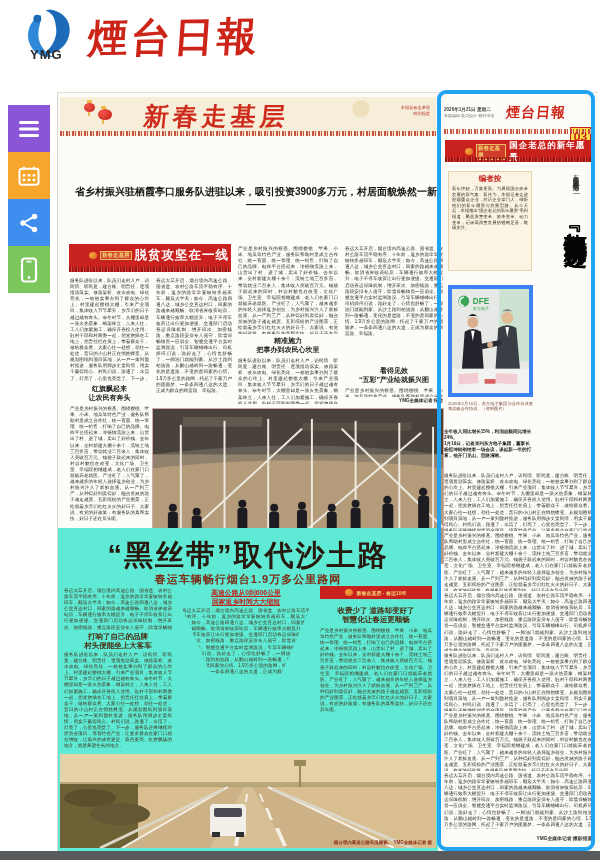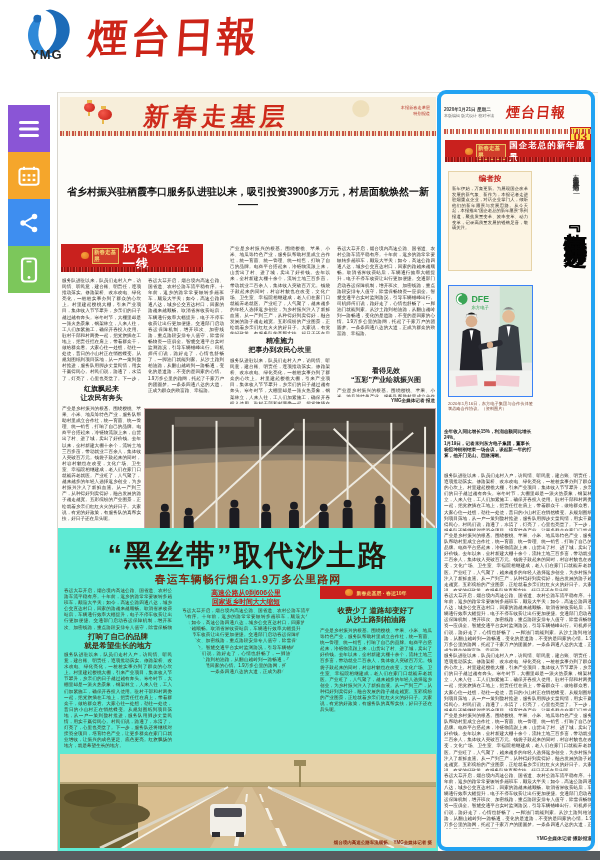--- a/index.html
+++ b/index.html
@@ -36,21 +36,21 @@
             font-family:"Liberation Serif",serif;transform:skewX(-6deg);letter-spacing:4px;}
   #tb-note{right:6px;top:8px;width:34px;font-size:4.2px;line-height:5.5px;color:#B5352A;
            text-align:right;white-space:pre-line;filter:blur(.3px);}
 
   
   #kicker{left:4px;top:47px;width:372px;text-align:center;font-weight:700;font-size:10px;color:#141414;}
   #headline1{left:4px;top:59px;width:372px;text-align:center;font-weight:900;font-size:37px;
              color:#0d0d0d;letter-spacing:3px;}
   .redband{background:#C9211E;color:#fff;overflow:hidden;}
   .redband .ticks{position:absolute;bottom:0;left:0;right:0;background:repeating-linear-gradient(90deg,#8E120F 0 2px,#D8534E 2px 3px,#8E120F 3px 4px,rgba(0,0,0,0) 4px 6px);}
-  #rb1{left:3px;top:106px;width:142px;height:28px;}
+  #rb1{left:3px;top:106px;width:162px;height:28px;}
   .rb-in{display:flex;align-items:center;height:23px;padding-left:20px;gap:3px;}
   .rb-tag{color:#F4D173;font-size:5.5px;font-weight:700;background:rgba(255,220,120,.15);
           border:0.5px solid #E8BE5E;padding:0 1px;line-height:7px;}
   .rb-title{font-weight:900;letter-spacing:1px;}
   #rb1 .rb-title{font-size:12.5px;}
   .rb-lant{width:8px;height:7px;background:radial-gradient(circle at 35% 35%,#F7A43C,#E06A1F);border-radius:50%;flex:0 0 auto;}
 
   .fill{font-size:4.6px;line-height:6.1px;color:#2e2b28;text-align:justify;overflow:hidden;filter:blur(.3px);}
   .sh{font-weight:700;text-align:center;color:#1c1c1c;font-size:7px;line-height:9px;}
   .sh .ln{display:block;}
@@ -98,21 +98,21 @@
          display:flex;align-items:center;justify-content:center;background:#fde047;margin-top:48px;}
   #ticks2{left:386px;top:36px;width:148px;}
   #rb2{left:387px;top:47px;width:146px;height:22px;}
   #rb2 .rb-title{font-size:8.5px;}
   #edbox{left:390px;top:78px;width:84px;height:100px;background:#FCF4E3;border:1px solid #E6D3A8;box-sizing:border-box;}
   #edtitle{margin-top:2px;text-align:center;color:#C2221C;font-weight:800;font-size:7.5px;}
   #edfill{margin:2px 3px 0 3px;font-size:4.3px;line-height:5.6px;height:84px;}
   #vhead{left:476px;top:76px;width:58px;height:312px;writing-mode:vertical-rl;text-orientation:upright;}
   #vsub{font-size:6.5px;color:#2c2c2c;letter-spacing:1px;margin-left:4px;}
   #vmain{font-size:23px;font-weight:900;color:#050505;letter-spacing:1px;}
-  #photo3{left:390px;top:192px;width:85px;height:112px;border:1px solid #3b82f6;box-sizing:border-box;}
+  #photo3{left:390px;top:192px;width:85px;height:112px;border:4px solid #3b82f6;box-sizing:border-box;}
   #cap3{left:390px;top:308px;width:85px;font-size:4.2px;line-height:5.4px;color:#7c4a3a;text-align:justify;filter:blur(.25px);}
   #rlead{left:386px;top:336px;width:88px;height:40px;font-size:4.6px;line-height:6.1px;font-weight:700;
          color:#222;white-space:pre-line;overflow:hidden;filter:blur(.25px);}
   .rbody{left:386px;width:148px;height:58px;}
   #rb-1{top:380px;} #rb-2{top:440px;} #rb-3{top:500px;} #rb-4{top:560px;} #rb-5{top:620px;} #rb-6{top:680px;height:56px;}
   #rbyline{left:386px;top:742px;width:148px;text-align:right;font-size:4.8px;font-weight:800;color:#333;}
 
   #hlbox{left:437px;top:90px;width:158px;height:761px;border:4px solid #22A3F2;border-radius:9px;
          box-sizing:border-box;cursor:pointer;}
   #bottombar{left:0;top:851px;width:600px;height:9px;background:#575B5E;}
@@ -171,21 +171,21 @@
 
     <div id="tbanner" class="abs">
       <span class="lant" style="left:24px;top:6px;"></span>
       <span class="lant" style="left:38px;top:12px;width:14px;height:11px;"></span>
       <div id="tb-title" class="abs">新春走基层</div>
       <div id="tb-note" class="abs">本报新春走基层
 特别报道</div>
       <div class="ticks"></div>
     </div>
 
-    <div class="abs" style="left:0;top:45px;width:380px;height:388px;">
+    <div class="abs" style="left:8px;top:45px;width:380px;height:388px;">
       <div id="kicker" class="abs">省乡村振兴驻栖霞亭口服务队进驻以来，吸引投资3900多万元，村居面貌焕然一新——</div>
 
       <div id="rb1" class="abs redband">
         <div class="rb-in">
           <span class="rb-lant"></span>
           <span class="rb-tag">新春走基层</span>
           <span class="rb-title">脱贫攻坚在一线</span>
         </div>
         <div class="ticks"></div>
       </div>
@@ -276,37 +276,37 @@
       </div>
     </div>
 
     <div id="subart" class="abs">
       <div id="h2" class="abs">“黑丝带”取代沙土路</div>
       <div id="sub2" class="abs">春运车辆畅行烟台1.9万多公里路网</div>
 
       <div id="fillL1" class="abs fill sepiafill">春运大幕开启，烟台境内高速公路、国省道、农村公路车流平稳有序。十年前，返乡的路常常要辗转多趟班车，颠簸大半天；如今，高速公路四通八达，城乡公交直达村口，回家的路越来越顺畅。取消省界收费站后，车辆通行效率大幅提升，电子不停车收费让出行更加便捷。交通部门启动春运保障机制，增开班次、加密线路，重点路段安排专人值守，除雪保畅物资一应俱全。智慧交通平台实时监测路况，引导车辆错峰出行。司机师傅们说，路好走了，心情也舒畅了，一脚油门就能到家。从沙土路到柏油路，从翻山越岭到一路畅通，变化的是道路，不变的是回家的心情。1.9万多公里的路网，托起了千家万户的团圆梦。一条条四通八达的大道，正成为群众的致富路、幸福路。</div>
       <div id="shL" class="abs sh">
         <span class="ln">打响了自己的品牌</span>
-        <span class="ln">就是希望生长的地方</span>
+        <span class="ln">村头便能坐上大客车</span>
       </div>
       <div id="fillL2" class="abs fill sepiafill">服务队进驻以来，队员们走村入户，访民情、听民意，建台账、明责任，逐项推动落实。修路架桥、改水改电、绿化亮化，一桩桩实事办到了群众的心坎上。村里建起樱桃大棚，引来产业项目，集体收入节节攀升，乡亲们的日子越过越有奔头。寒冬时节，大棚里却是一派火热景象，钢架林立，人来人往，工人们加紧施工，确保开春投入使用。驻村干部和村两委一起，把党旗插在工地上，把责任扛在肩上，带着群众干，做给群众看。大家心往一处想，劲往一处使，昔日的小山村正在悄然蝶变。从规划图纸到项目落地，从一户一策到整村推进，服务队用脚步丈量民情，用实干赢得民心。村民们说，路通了，水清了，灯亮了，心里也亮堂了。下一步，服务队还将继续对接资金项目，培育特色产业，让更多群众在家门口就业增收，让振兴的成色更足、底色更亮。红旗飘扬的地方，就是希望生长的地方。</div>
 
       <div id="shM" class="abs sh">
         <span class="ln">高速公路从0到606公里</span>
         <span class="ln">回家返乡时间大大缩短</span>
       </div>
       <div id="fillM" class="abs fill sepiafill">春运大幕开启，烟台境内高速公路、国省道、农村公路车流平稳有序。十年前，返乡的路常常要辗转多趟班车，颠簸大半天；如今，高速公路四通八达，城乡公交直达村口，回家的路越来越顺畅。取消省界收费站后，车辆通行效率大幅提升，电子不停车收费让出行更加便捷。交通部门启动春运保障机制，增开班次、加密线路，重点路段安排专人值守，除雪保畅物资一应俱全。智慧交通平台实时监测路况，引导车辆错峰出行。司机师傅们说，路好走了，心情也舒畅了，一脚油门就能到家。从沙土路到柏油路，从翻山越岭到一路畅通，变化的是道路，不变的是回家的心情。1.9万多公里的路网，托起了千家万户的团圆梦。一条条四通八达的大道，正成为群众的致富路、幸福路。</div>
 
       <div id="minibanner" class="abs">
         <span class="rb-lant"></span>
         <span>新春走基层 · 春运10年</span>
       </div>
       <div id="shR" class="abs sh">
         <span class="ln">收费少了 道路却变好了</span>
-        <span class="ln">从沙土路到柏油路</span>
+        <span class="ln">智慧化让春运更顺畅</span>
       </div>
       <div id="fillR" class="abs fill sepiafill">产业是乡村振兴的根基。围绕樱桃、苹果、小米、地瓜等特色产业，服务队帮助村里成立合作社，统一育苗、统一管理、统一销售，打响了自己的品牌。电商平台搭起来，冷链物流跟上来，山货出了村、进了城，卖出了好价钱。去年以来，全村新建大棚十余个，流转土地三百多亩，带动就业二百余人，集体收入突破百万元。钱袋子鼓起来的同时，村容村貌也在改变，文化广场、卫生室、幸福院相继建成，老人们在家门口就能养老就医。产业旺了，人气聚了，越来越多的年轻人选择返乡创业，为乡村振兴注入了新鲜血液。从一产到三产，从种得好到卖得好，融合发展的路子越走越宽。五彩缤纷的产业图景，正绘就着乡亲们红红火火的好日子。大家说，有党的好政策，有服务队的真帮实扶，好日子还在后头呢。</div>
 
       <div id="photo2" class="abs">
         <svg width="100%" height="100%" viewBox="0 0 376 94" preserveAspectRatio="none">
           <rect width="376" height="94" fill="#D9BE8F"></rect>
           <rect width="376" height="32" fill="#E6D2A8"></rect>
           <rect y="28" width="376" height="5" fill="#9A8A5A" opacity=".6"></rect>
           <rect x="0" y="30" width="78" height="64" fill="#6E6136"></rect>
           <ellipse cx="30" cy="44" rx="26" ry="9" fill="#5B502B"></ellipse>

